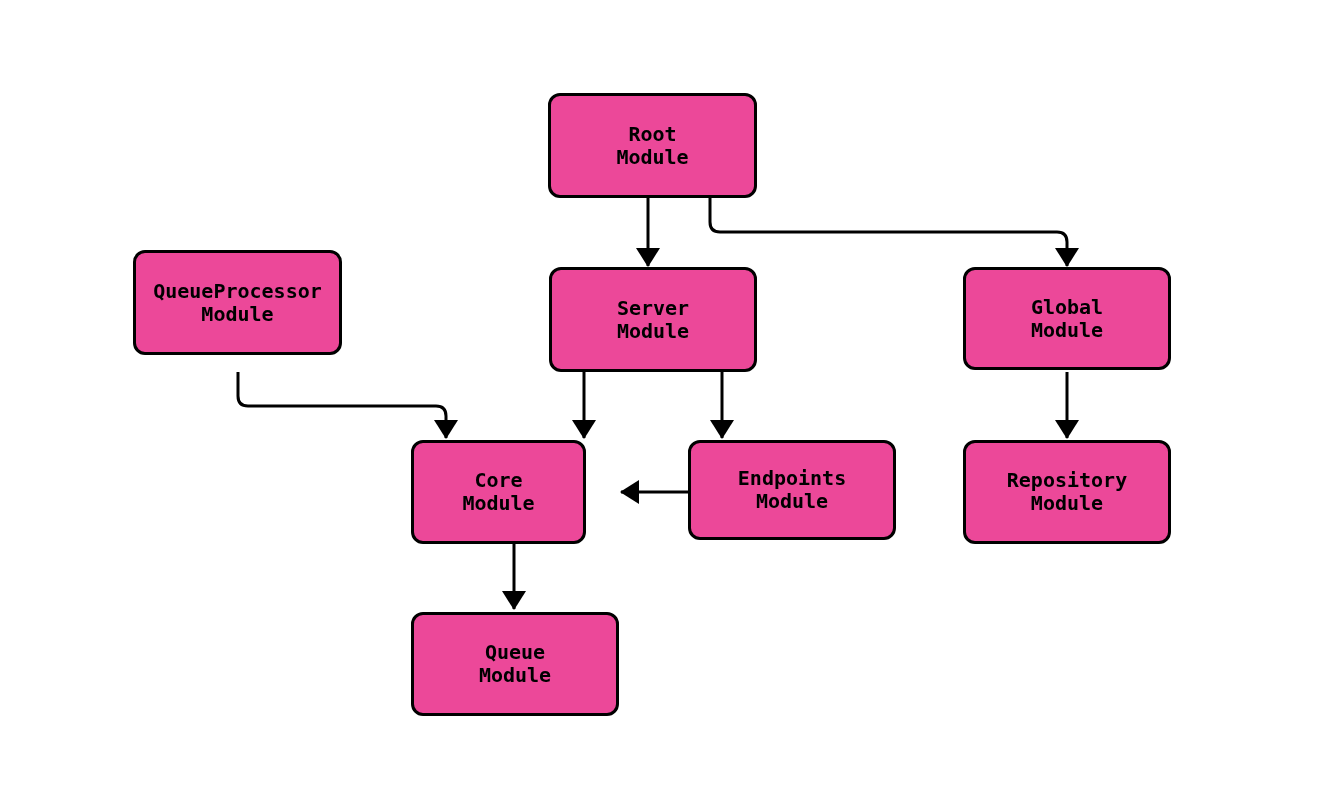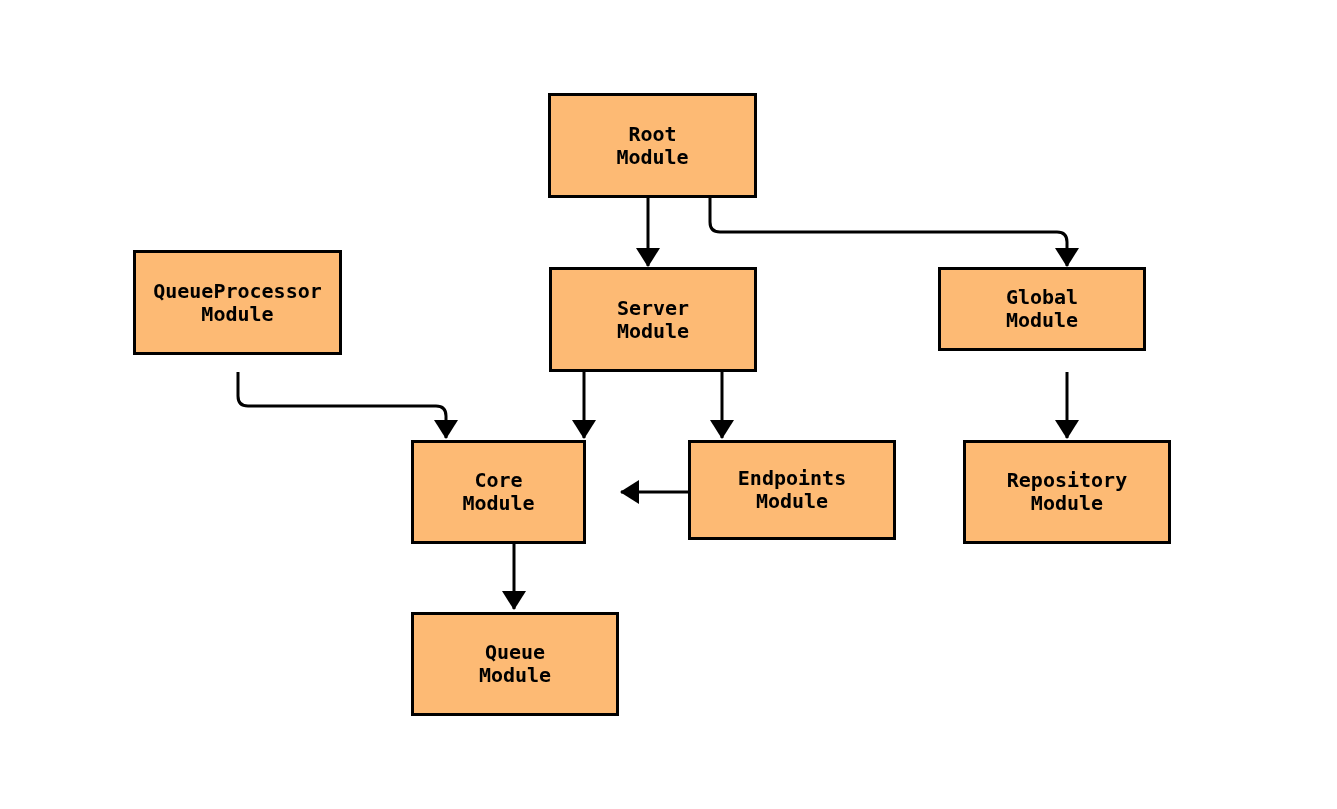--- a/index.html
+++ b/index.html
@@ -23,40 +23,40 @@
     height: 809px;
   }
   .edge {
     stroke: #000000;
     stroke-width: 3;
     fill: none;
   }
   .node {
     position: absolute;
     box-sizing: border-box;
-    background: #fdba74;
+    background: #ec4899;
     border: 3px solid #000000;
-    border-radius: 0;
+    border-radius: 12px;
     display: flex;
     align-items: center;
     justify-content: center;
     text-align: center;
   }
   .node-label {
     font-weight: 700;
     font-size: 20px;
     line-height: 23px;
     color: #000000;
     white-space: nowrap;
   }
   
   .n-root        { left: 548px; top:  93px; width: 209px; height: 105px; }
   .n-qproc       { left: 133px; top: 250px; width: 209px; height: 105px; }
   .n-server      { left: 549px; top: 267px; width: 208px; height: 105px; text-align: center; }
-  .n-global      { left: 938px; top: 267px; width: 208px; height: 84px; }
+  .n-global      { left: 963px; top: 267px; width: 208px; height: 103px; }
   .n-core        { left: 411px; top: 440px; width: 175px; height: 104px; }
   .n-endpoints   { left: 688px; top: 440px; width: 208px; height: 100px; }
   .n-repository  { left: 963px; top: 440px; width: 208px; height: 104px; }
   .n-queue       { left: 411px; top: 612px; width: 208px; height: 104px; }
 </style>
 </head>
 <body>
 
 <div class="canvas">
 

